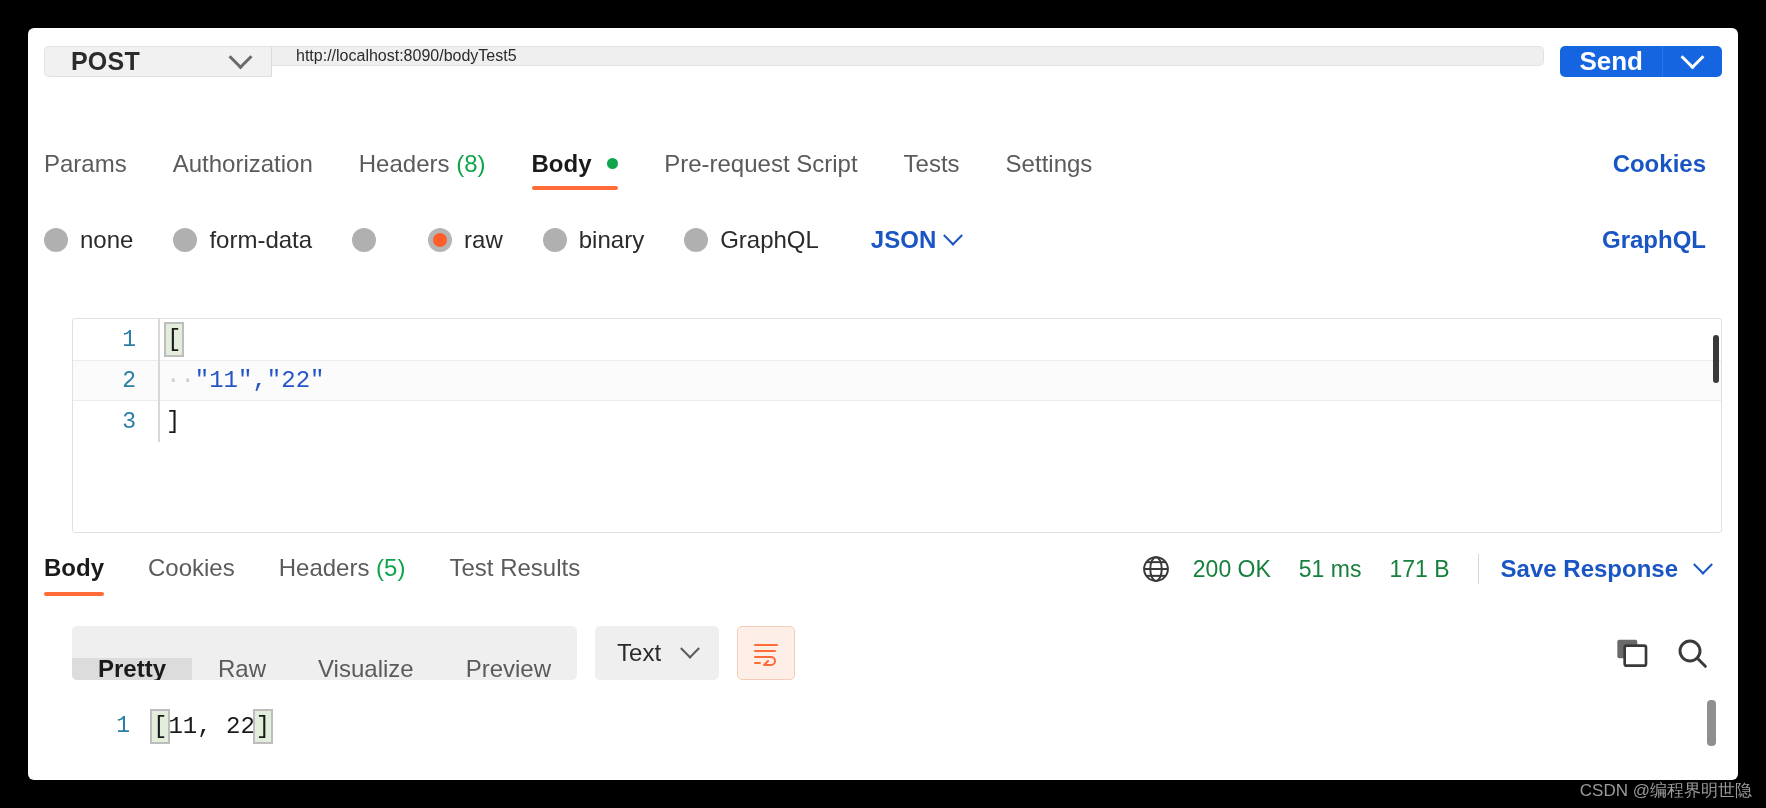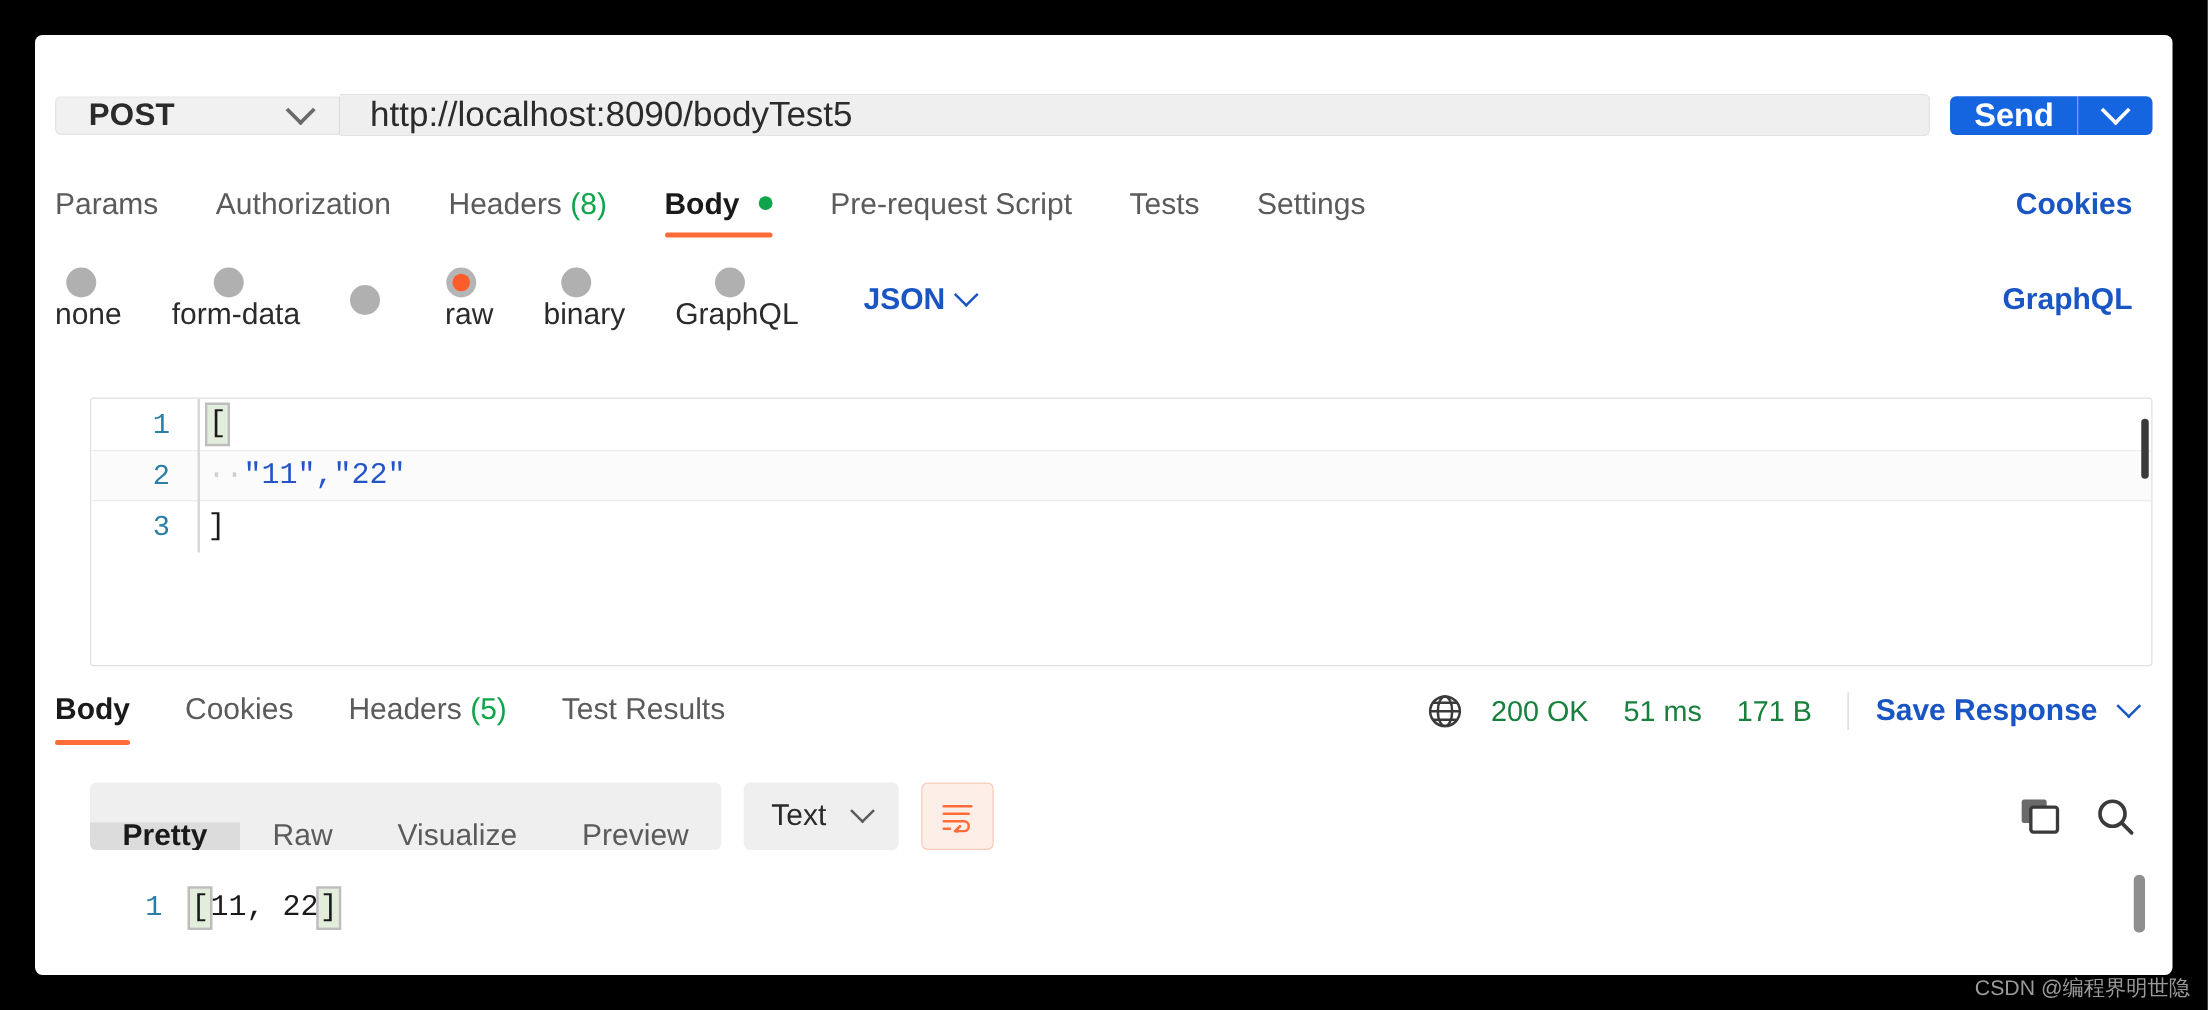--- a/index.html
+++ b/index.html
@@ -19,21 +19,21 @@
     border-radius: 6px;
     overflow: hidden;
   }
 
   
   .urlbar {
     position: absolute;
     left: 16px; top: 18px;
     width: 1678px; height: 92px;
     display: flex;
-    align-items: center;
+    align-items: flex-start;
   }
   .method-box {
     width: 228px;
     background: #f1f1f1;
     border: 1px solid #e3e3e3;
     border-right: 1px solid #dcdcdc;
     border-radius: 5px 0 0 5px;
     display: flex; align-items: center; justify-content: space-between;
     padding: 0 22px 0 26px;
   }
@@ -47,21 +47,21 @@
     flex: 1;
     background: #efefef;
     border: 1px solid #e3e3e3;
     border-left: none;
     border-radius: 0 5px 5px 0;
     display: flex; align-items: center;
     padding: 0 24px;
     margin-right: 16px;
   }
   .url-text {
-    font-size: 28px;
+    font-size: 16px;
     color: #2b2b2b;
   }
   .send-wrap {
     display: flex; align-items: stretch;
   }
   .send-btn {
     background: #1565e0;
     color: #ffffff;
     border: none;
     font-family: inherit;
@@ -127,21 +127,20 @@
     position: absolute;
     left: 16px; top: 186px;
     width: 1678px; height: 52px;
     display: flex; align-items: center;
   }
   .radio-item {
     display: flex; align-items: center;
     margin-right: 40px;
     cursor: pointer;
     white-space: nowrap;
-    flex-direction: column;
   }
   .radio {
     width: 24px; height: 24px;
     border-radius: 50%;
     background: #b0b0b0;
     margin-right: 12px;
     flex: none;
     display: flex; align-items: center; justify-content: center;
   }
   .radio.sel { background: #b5b5b5; }

